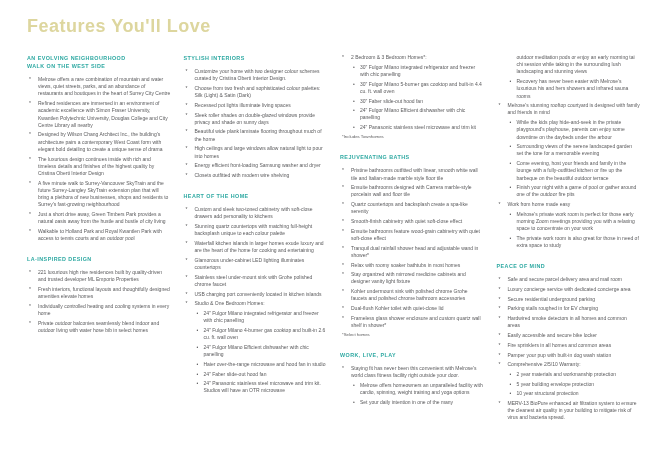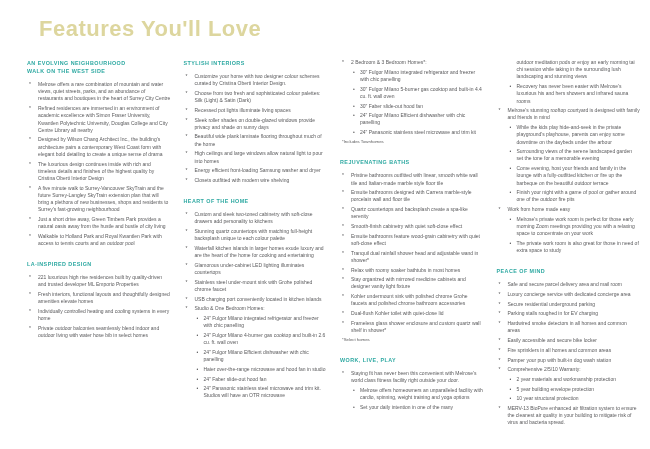--- a/index.html
+++ b/index.html
@@ -11,22 +11,22 @@
   *{box-sizing:border-box;}
   html,body{margin:0;padding:0;}
   body{
     width:650px;height:449px;
     background:var(--bg);
     font-family:"Liberation Sans",sans-serif;
     overflow:hidden;
   }
   .page{padding:16px 10px 0 27px;}
   .page-title{
-    margin:0 0 17px 12px;
-    font-size:22px;
+    margin:0 0 17px 0;
+    font-size:18px;
     font-weight:bold;
     letter-spacing:0.5px;
     color:var(--title-color);
   }
   .columns{display:flex;gap:13px;align-items:flex-start;}
   .column{flex:1;min-width:0;}
   .section{margin:0 0 13px 0;}
   .section-header-block{margin:0 0 6px 0;}
   .section-header{
     color:var(--heading-color);

